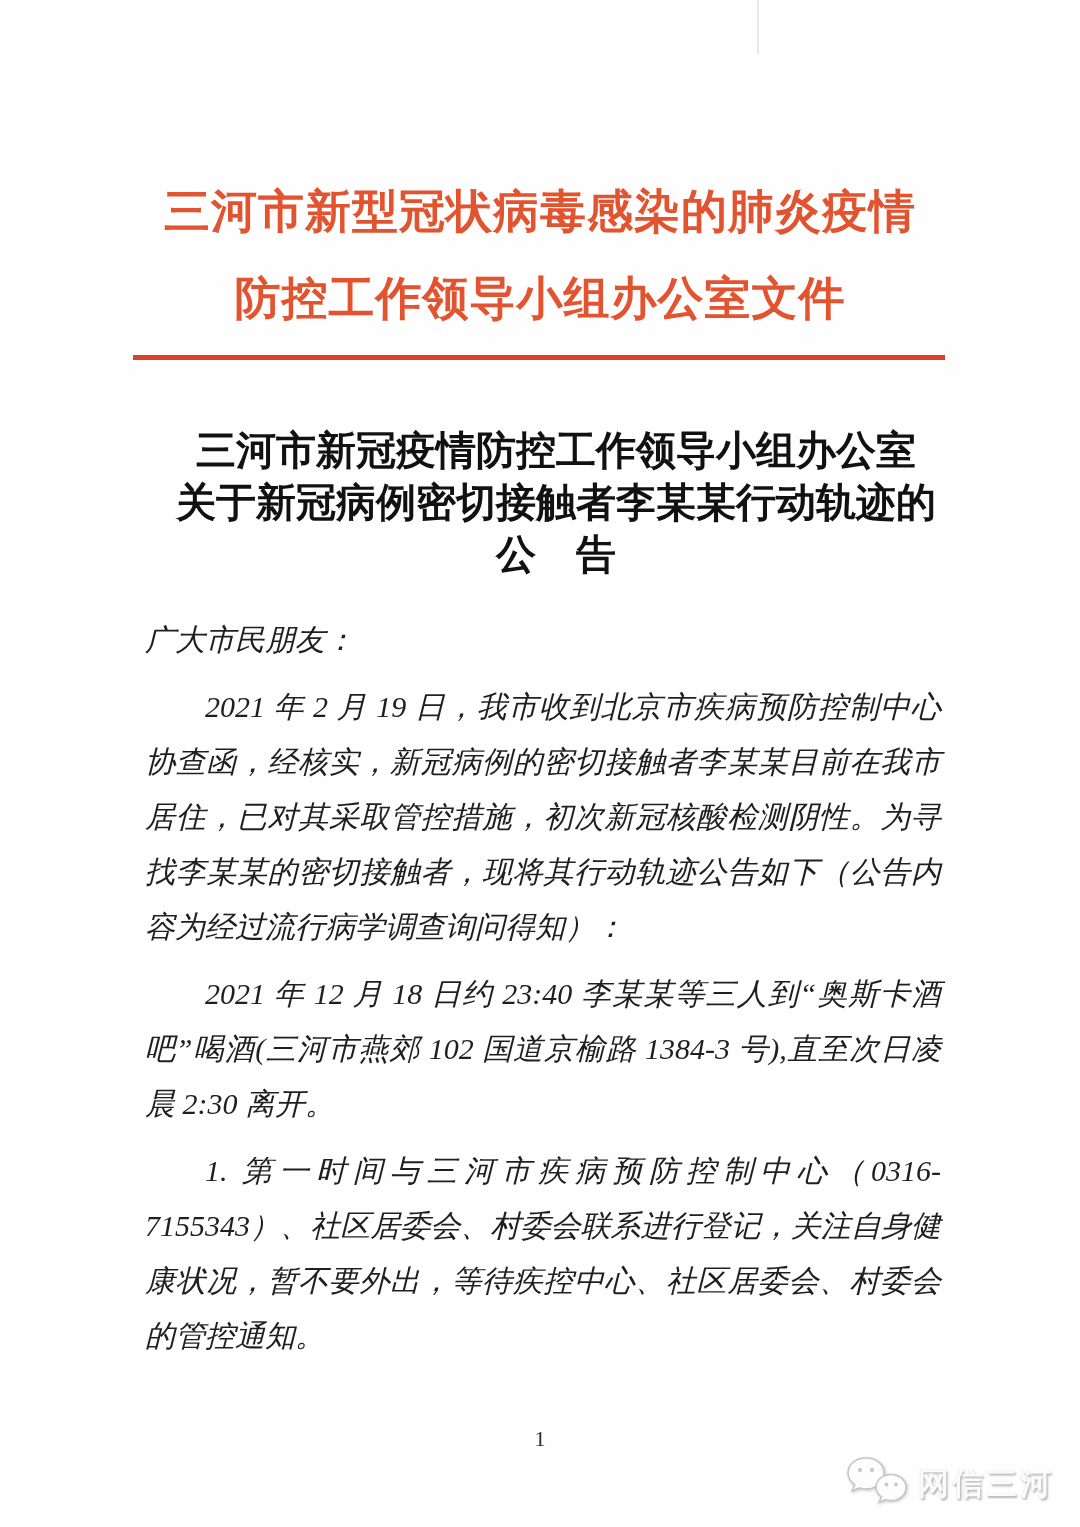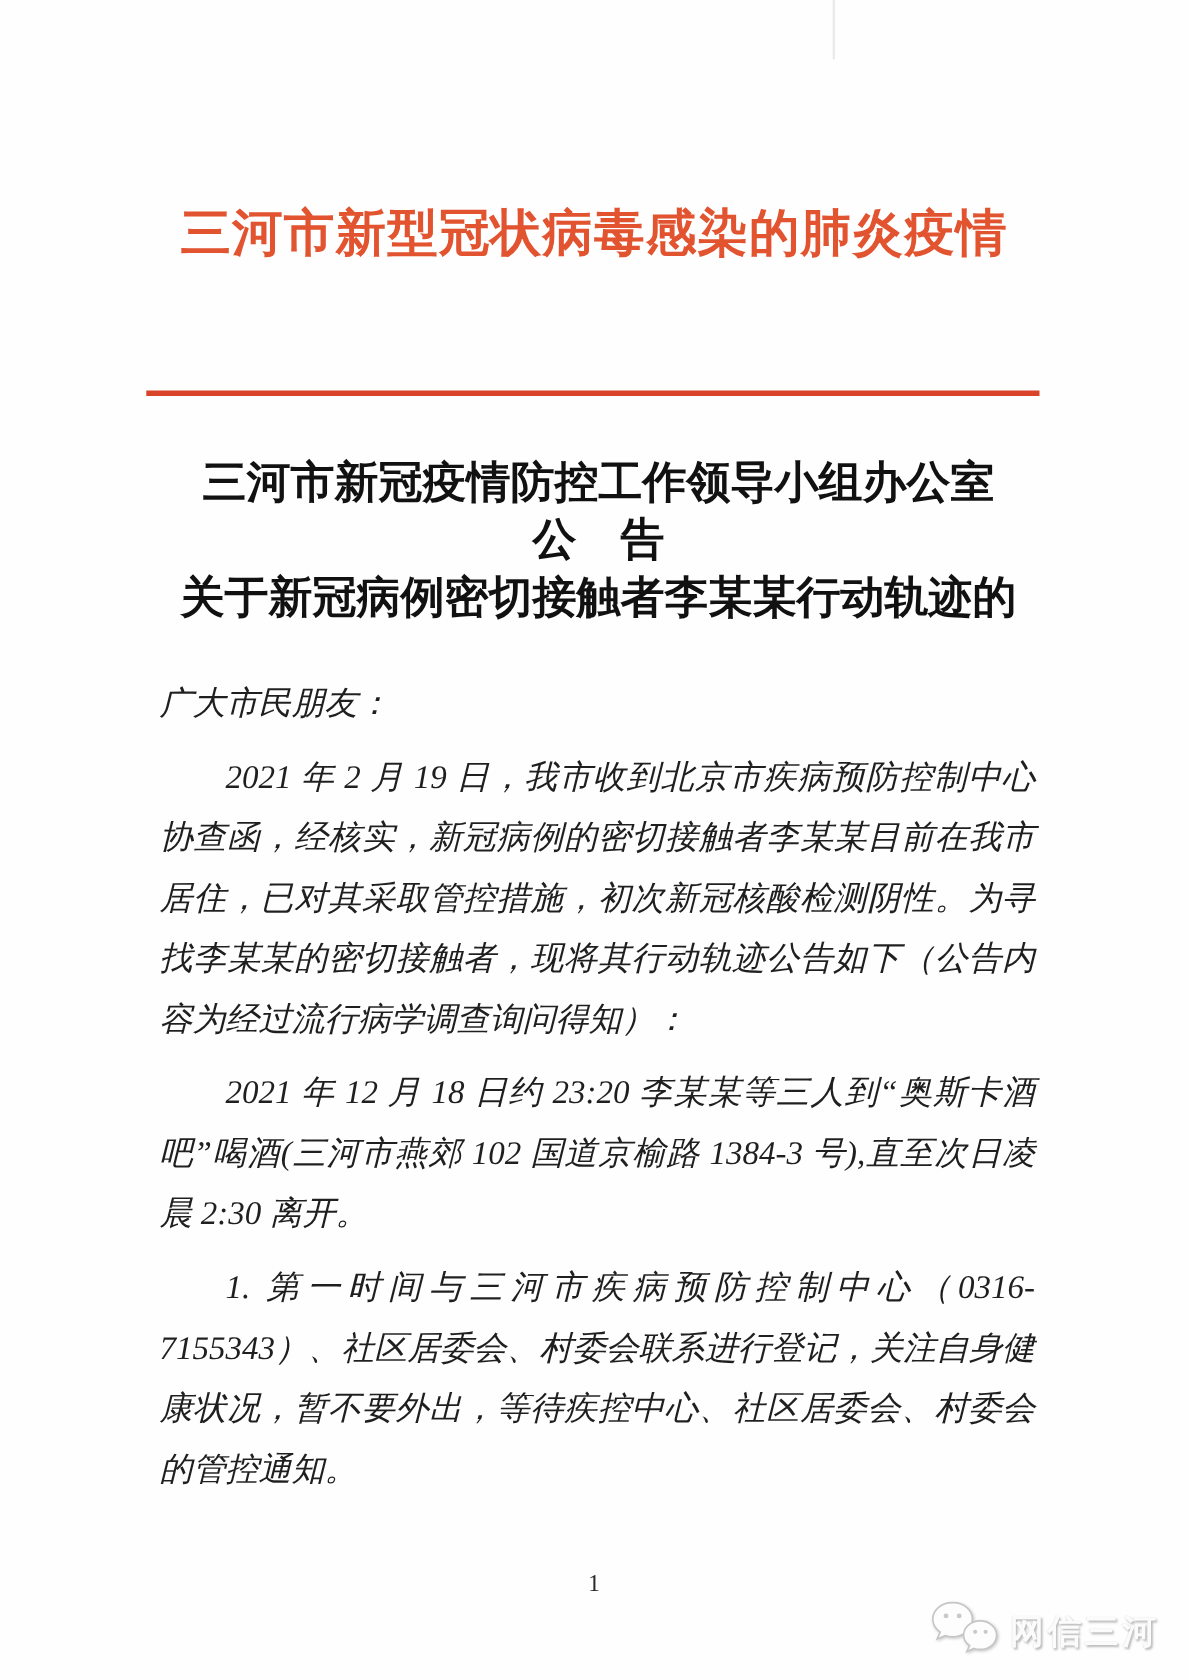--- a/index.html
+++ b/index.html
@@ -48,21 +48,21 @@
     width: 812px;
     height: 5px;
     background: #d8432a;
   }
   
   .doc-title {
     position: absolute;
     top: 409px;
     left: 90px;
     width: 900px;
-    margin: 4px;
+    margin: 16px;
     text-align: center;
     font-family: "Liberation Serif", serif;
     font-weight: 900;
     font-size: 40px;
     line-height: 52px;
     color: #111111;
   }
   
   .body-text {
     position: absolute;
@@ -117,34 +117,35 @@
 </head>
 <body>
 
 <div class="page">
 
   <div class="scan-artifact"></div>
 
   <header>
     <div class="letterhead">
       <div>三河市新型冠状病毒感染的肺炎疫情</div>
+      <div>防控工作领导小组办公室文件</div>
     </div>
     <div class="red-divider"></div>
   </header>
 
   <h1 class="doc-title">
     <div>三河市新冠疫情防控工作领导小组办公室</div>
+    <div>关于新冠病例密切接触者李某某行动轨迹的</div>
     <div>公　告</div>
-    <div>关于新冠病例密切接触者李某某行动轨迹的</div>
   </h1>
 
   <main class="body-text">
     <p class="salutation">广大市民朋友：</p>
     <p>2021 年 2 月 19 日，我市收到北京市疾病预防控制中心协查函，经核实，新冠病例的密切接触者李某某目前在我市居住，已对其采取管控措施，初次新冠核酸检测阴性。为寻找李某某的密切接触者，现将其行动轨迹公告如下（公告内容为经过流行病学调查询问得知）：</p>
-    <p>2021 年 12 月 18 日约 23:20 李某某等三人到“奥斯卡酒吧”喝酒(三河市燕郊 102 国道京榆路 1384-3 号),直至次日凌晨 2:30 离开。</p>
+    <p>2021 年 12 月 18 日约 23:40 李某某等三人到“奥斯卡酒吧”喝酒(三河市燕郊 102 国道京榆路 1384-3 号),直至次日凌晨 2:30 离开。</p>
     <p>1. 第一时间与三河市疾病预防控制中心（0316-7155343）、社区居委会、村委会联系进行登记，关注自身健康状况，暂不要外出，等待疾控中心、社区居委会、村委会的管控通知。</p>
   </main>
 
   <div class="page-number">1</div>
 
   <div class="watermark">
     <span class="wm-icon">
       <svg width="62" height="50" viewBox="0 0 62 50" xmlns="http://www.w3.org/2000/svg">
         <g fill="#fdfdfd" stroke="#c6c6c6" stroke-width="1.5">
           <path d="M38 16 C38 24.8 29.9 32 20 32 C17.6 32 15.3 31.6 13.2 30.9 L6 34 L8.8 27.7 C4.7 24.8 2 20.7 2 16 C2 7.2 10.1 1 20 1 C29.9 1 38 7.2 38 16 Z"></path>

